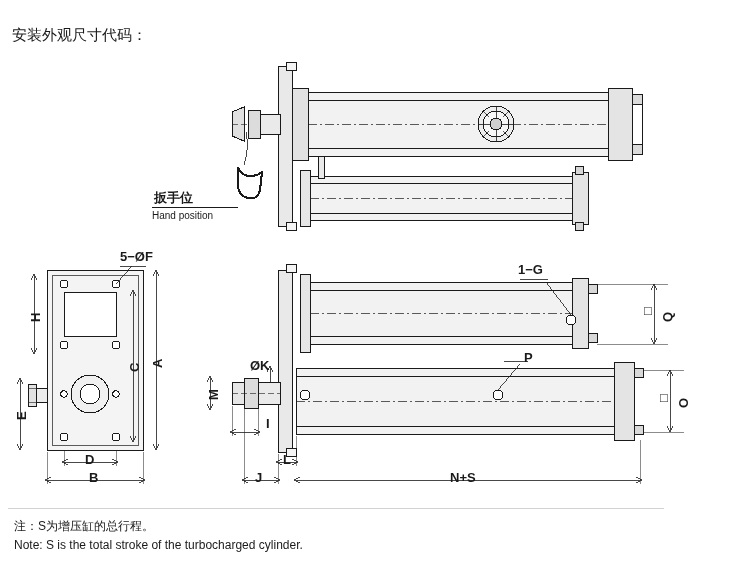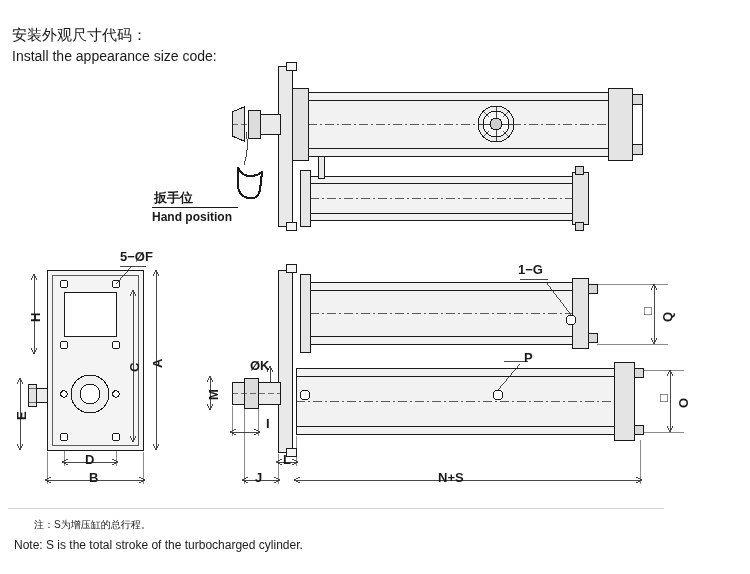--- a/index.html
+++ b/index.html
@@ -6,35 +6,34 @@
   body{
     width:750px;height:574px;background:#ffffff;
     font-family:"Liberation Sans", sans-serif;
     color:#1a1a1a;overflow:hidden;position:relative;
   }
   #sheet{position:relative;width:672px;height:574px;}
   .txt{position:absolute;white-space:nowrap;}
   .cn{font-size:15px;}
   .en{font-size:14px;}
   .small-cn{font-size:13px;font-weight:bold;}
-  .small-en{font-size:12px;font-weight:bold;}
+  .small-en{font-size:10px;}
   .lbl{font-size:13px;font-weight:bold;}
-  .note-cn{font-size:10px;margin-left:20px;}
+  .note-cn{font-size:12px;}
   .note-en{font-size:12px;}
   .rot90{transform:rotate(-90deg);transform-origin:left top;}
   svg{position:absolute;left:0;top:0;}
   .hr{position:absolute;left:8px;right:8px;height:1px;background:#d2d2d2;}
 </style>
 </head>
 <body>
 
 <div id="sheet">
 
   <div class="txt cn" style="left:12px;top:26px;">安装外观尺寸代码：</div>
-  <div class="txt en" style="left:12px;top:48px;">Install the appearance size code:</div>
 
   <svg width="750" height="574" viewBox="0 0 750 574">
     <g fill="none" stroke="#1a1a1a" stroke-width="1" shape-rendering="crispEdges">
 
       <rect x="278" y="66" width="14" height="160" fill="#e9e9e9" stroke="#1a1a1a"></rect>
       <rect x="286" y="62" width="10" height="8" fill="#f4f4f4" stroke="#1a1a1a"></rect>
       <rect x="286" y="222" width="10" height="8" fill="#f4f4f4" stroke="#1a1a1a"></rect>
 
       <rect x="292" y="88" width="16" height="72" fill="#e2e2e2" stroke="#1a1a1a"></rect>
 
@@ -229,21 +228,21 @@
   <div class="txt lbl" style="left:524px;top:350px;">P</div>
 
   <div class="txt lbl rot90" style="left:206px;top:400px;">M</div>
 
   <div class="txt lbl" style="left:266px;top:416px;">I</div>
 
   <div class="txt lbl" style="left:283px;top:452px;">L</div>
 
   <div class="txt lbl" style="left:255px;top:470px;">J</div>
 
-  <div class="txt lbl" style="left:438px;top:470px;">N+S</div>
+  <div class="txt lbl" style="left:450px;top:470px;">N+S</div>
 
   <div class="txt lbl" style="left:644px;top:303px;">□</div>
   <div class="txt lbl rot90" style="left:660px;top:322px;">Q</div>
 
   <div class="txt lbl" style="left:660px;top:390px;">□</div>
   <div class="txt lbl rot90" style="left:676px;top:408px;">O</div>
 
   <div class="txt lbl rot90" style="left:28px;top:322px;">H</div>
   <div class="txt lbl rot90" style="left:14px;top:420px;">E</div>
   <div class="txt lbl rot90" style="left:127px;top:372px;">C</div>

